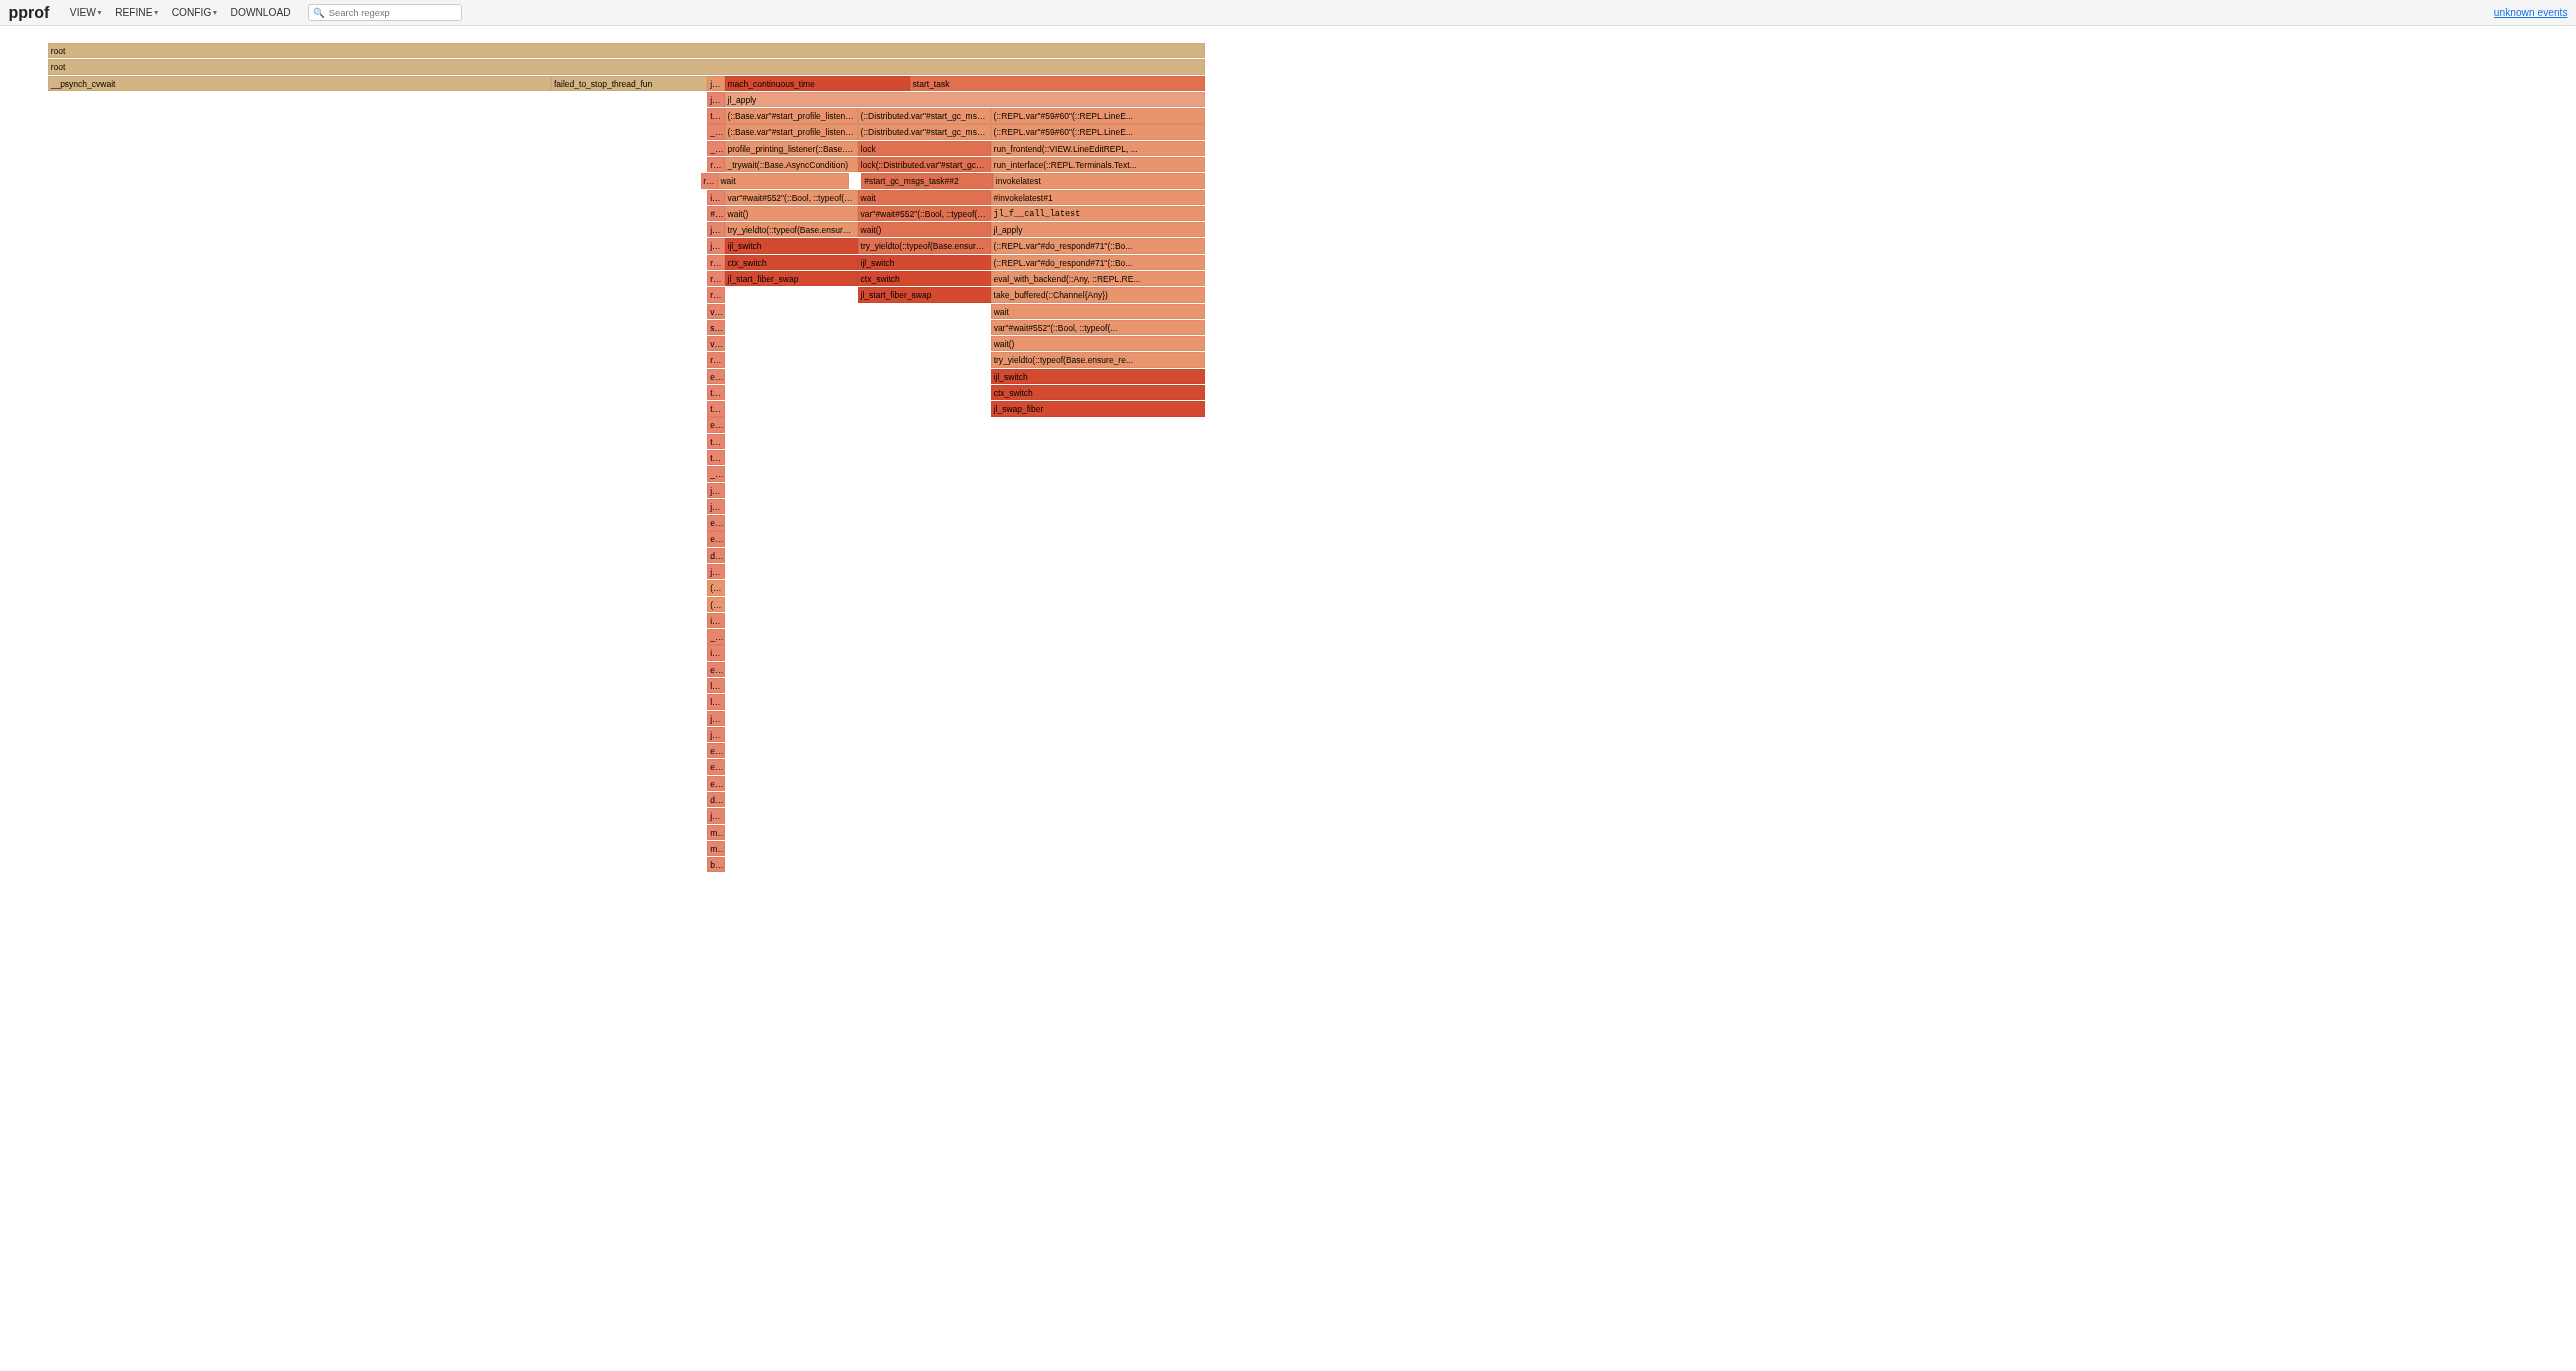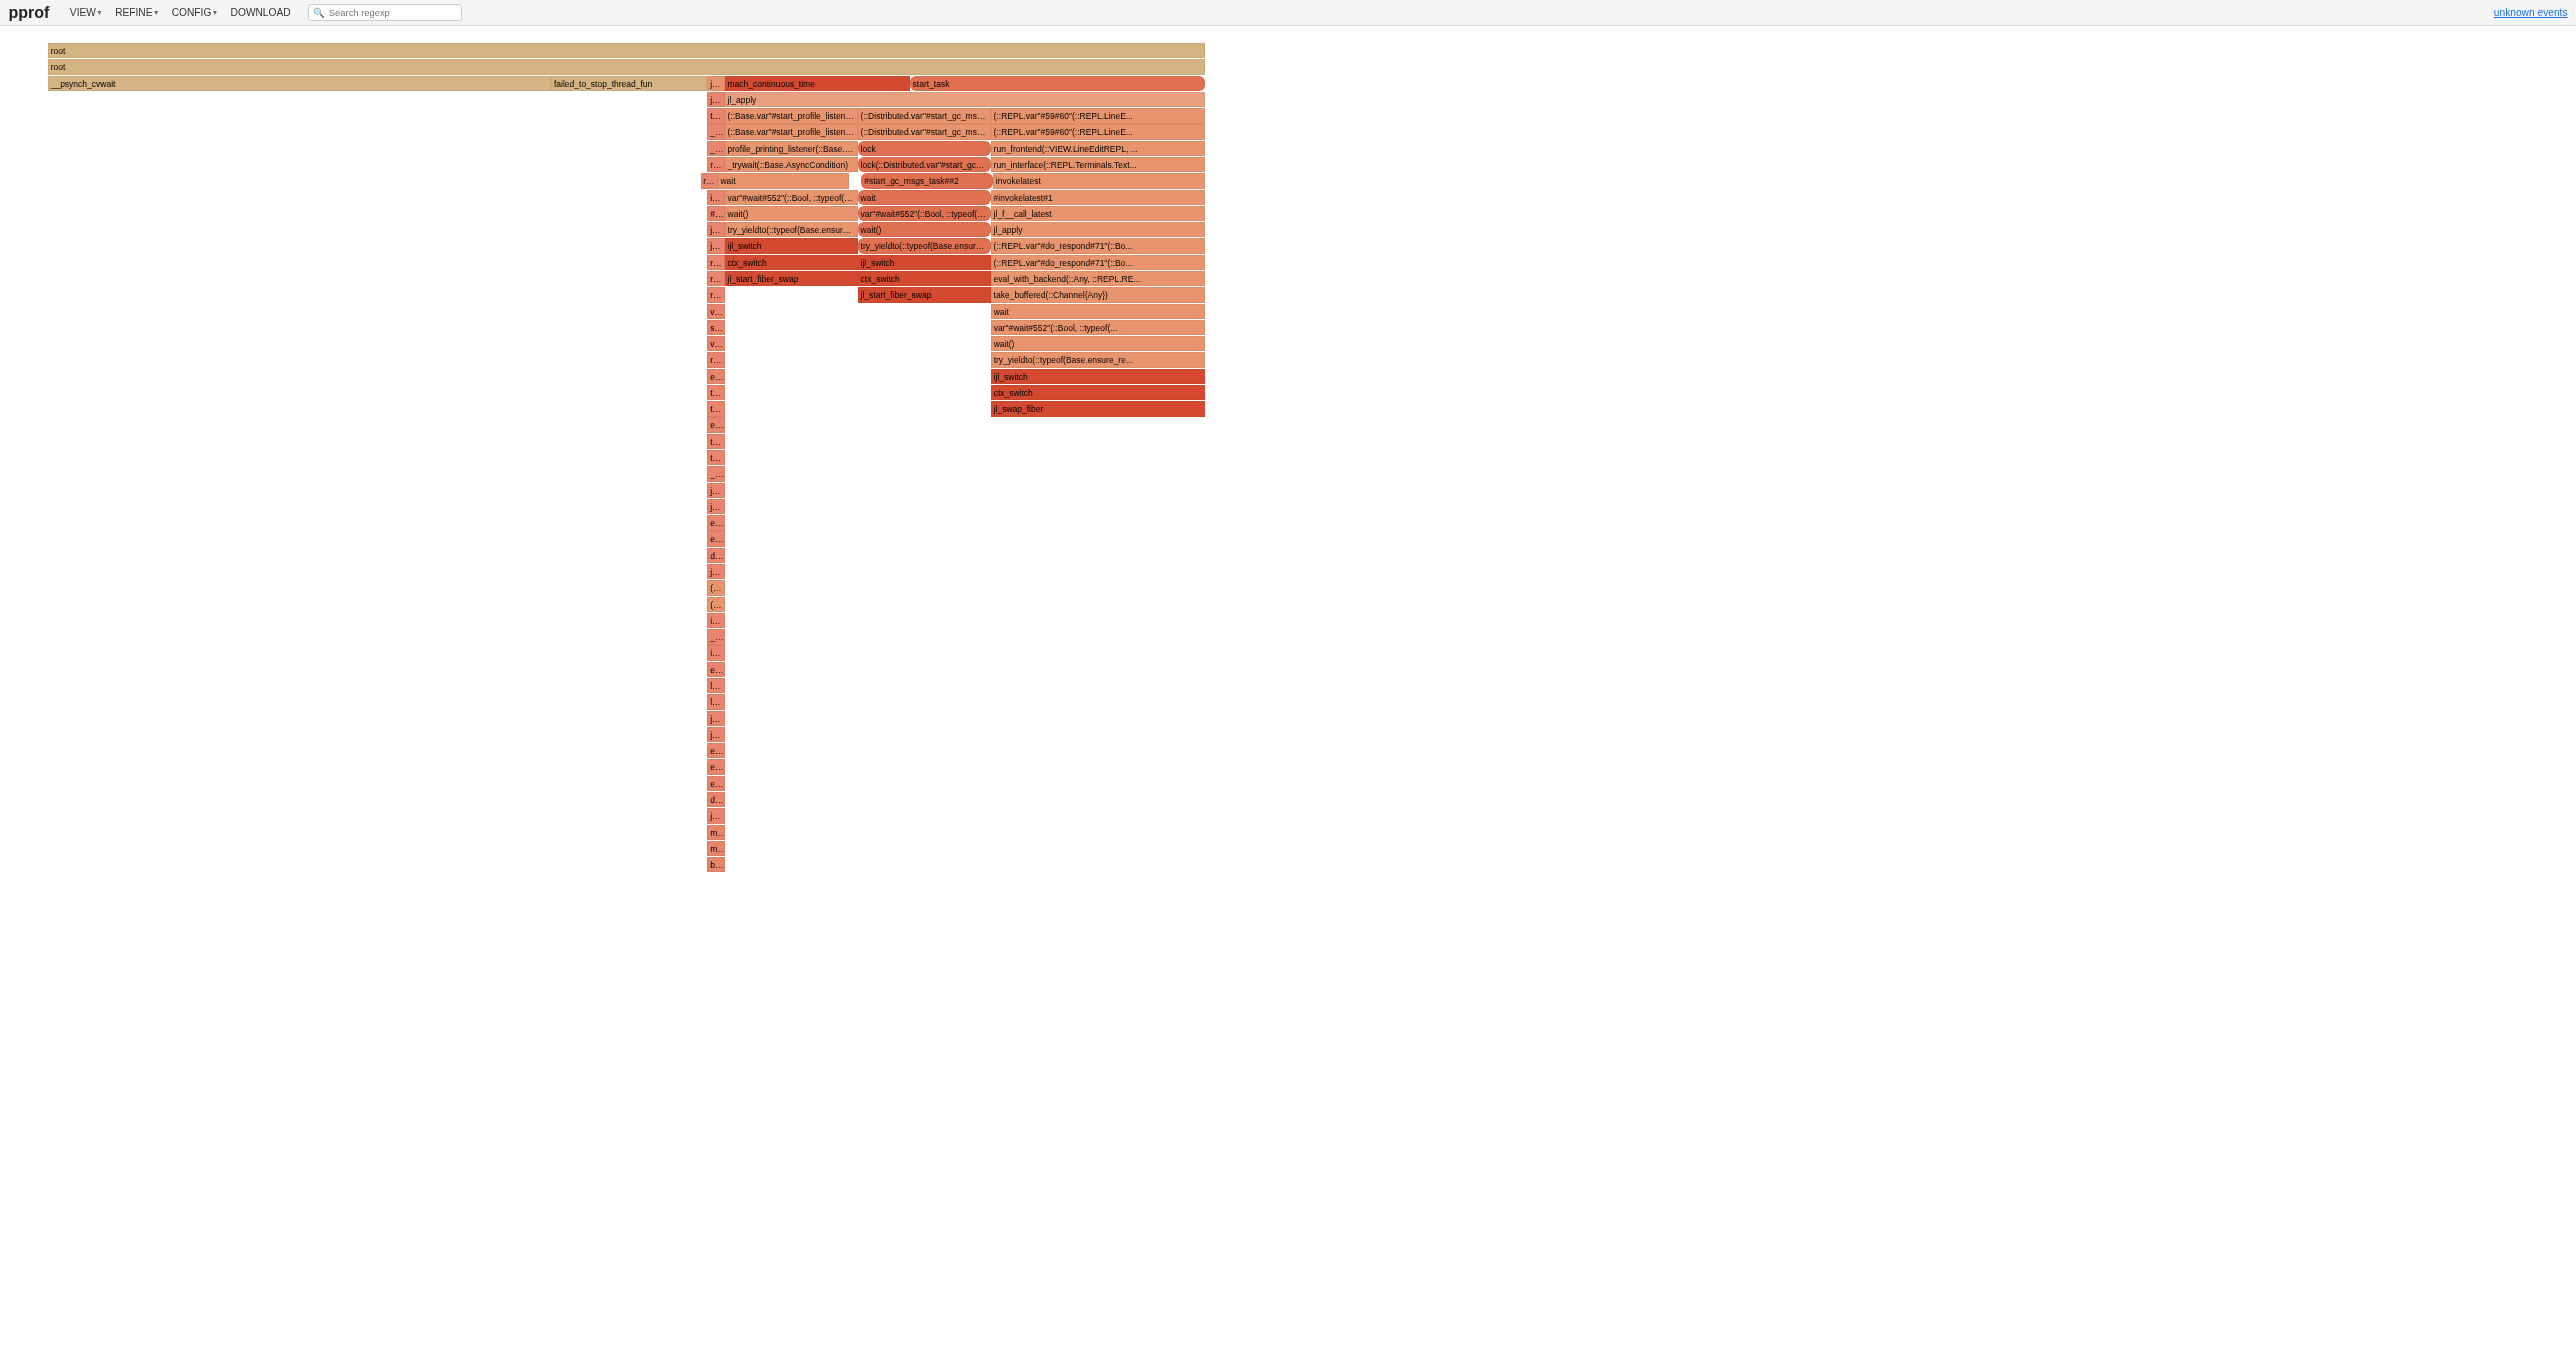--- a/index.html
+++ b/index.html
@@ -87,21 +87,21 @@
       white-space: nowrap;
       text-overflow: ellipsis;
       padding: 0 1.7px;
       cursor: pointer;
       border: 0.9px solid rgba(0,0,0,0.05);
     }
 
     
     .c-tan { background: #d4b483; }
     .c-orange { background: #e8956d; }
-    .c-red-orange { background: #e07050; border-radius: 6px; }
+    .c-red-orange { background: #e07050; }
     .c-red { background: #d44a30; }
     .c-salmon { background: #e8856d; }
     .c-peach { background: #e8a080; }
     .c-green-yellow { background: #c8d458; }
   </style>
 </head>
 <body>
 
 <div id="navbar">
   <span class="logo">pprof</span>
@@ -187,21 +187,21 @@
         <div class="flame-block c-salmon" style="width: 1.5%;">inv...</div>
         <div class="flame-block c-orange" style="width: 11.5%;">var"#wait#552"(::Bool, ::typeof(wait), ::Bas...</div>
         <div class="flame-block c-red-orange" style="width: 11.5%;">wait</div>
         <div class="flame-block c-orange" style="width: 18.5%;">#invokelatest#1</div>
       </div>
       <div class="flame-row">
         <div style="width: 57%; display: inline-block; height: 15.4px;"></div>
         <div class="flame-block c-salmon" style="width: 1.5%;">#in...</div>
         <div class="flame-block c-orange" style="width: 11.5%;">wait()</div>
         <div class="flame-block c-red-orange" style="width: 11.5%;">var"#wait#552"(::Bool, ::typeof(w...</div>
-        <div class="flame-block c-orange" style="width: 18.5%;">jl_f__call_latest</div>
+        <div class="flame-block c-orange" style="width: 18.5%; font-family: Liberation Mono, monospace;">jl_f__call_latest</div>
       </div>
       <div class="flame-row">
         <div style="width: 57%; display: inline-block; height: 15.4px;"></div>
         <div class="flame-block c-salmon" style="width: 1.5%;">jl_f...</div>
         <div class="flame-block c-orange" style="width: 11.5%;">try_yieldto(::typeof(Base.ensure_rescheduled))</div>
         <div class="flame-block c-red-orange" style="width: 11.5%;">wait()</div>
         <div class="flame-block c-orange" style="width: 18.5%;">jl_apply</div>
       </div>
       <div class="flame-row">
         <div style="width: 57%; display: inline-block; height: 15.4px;"></div>

